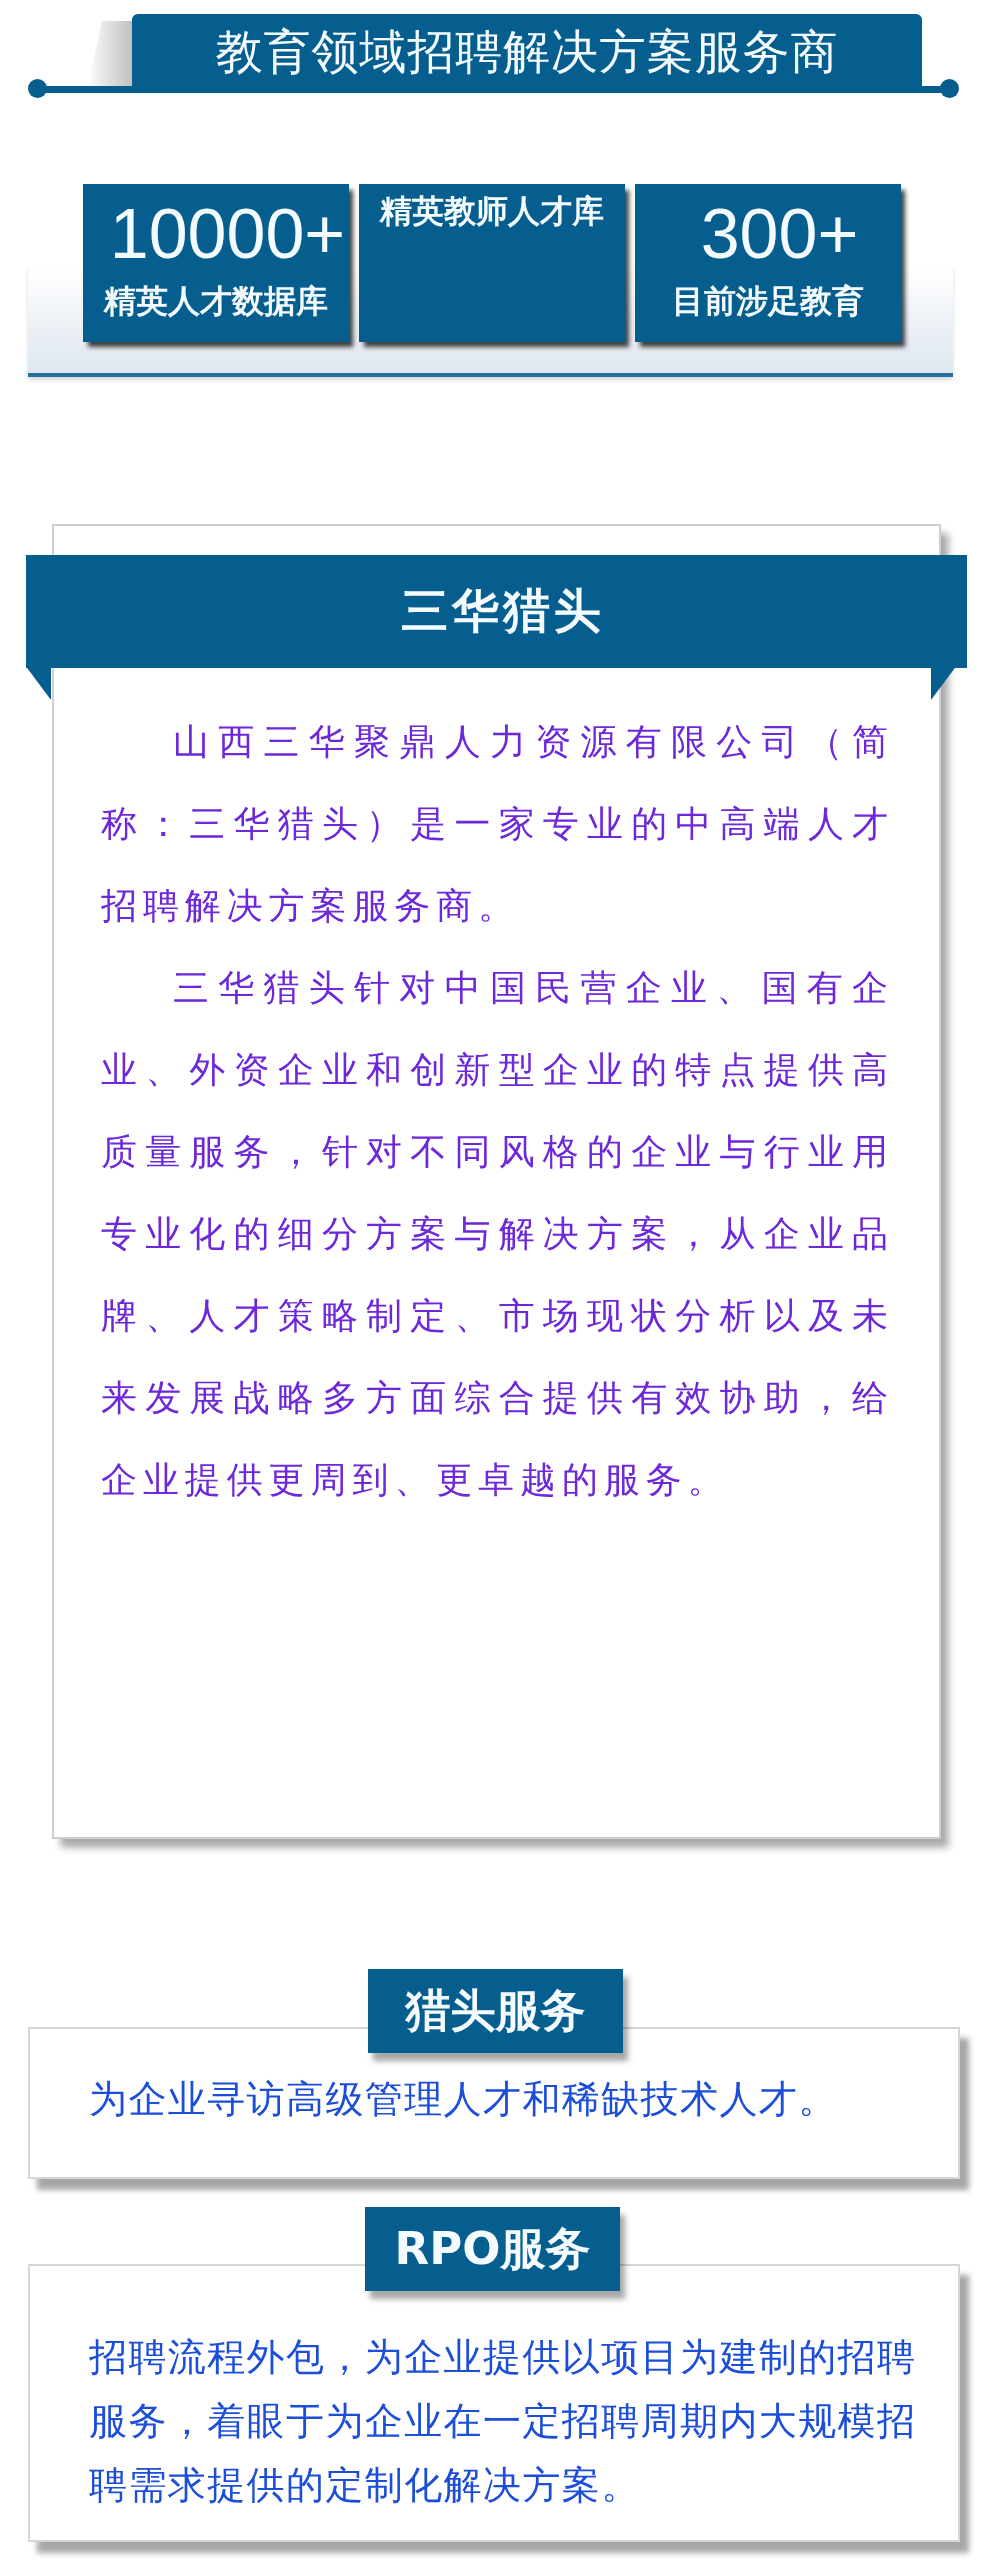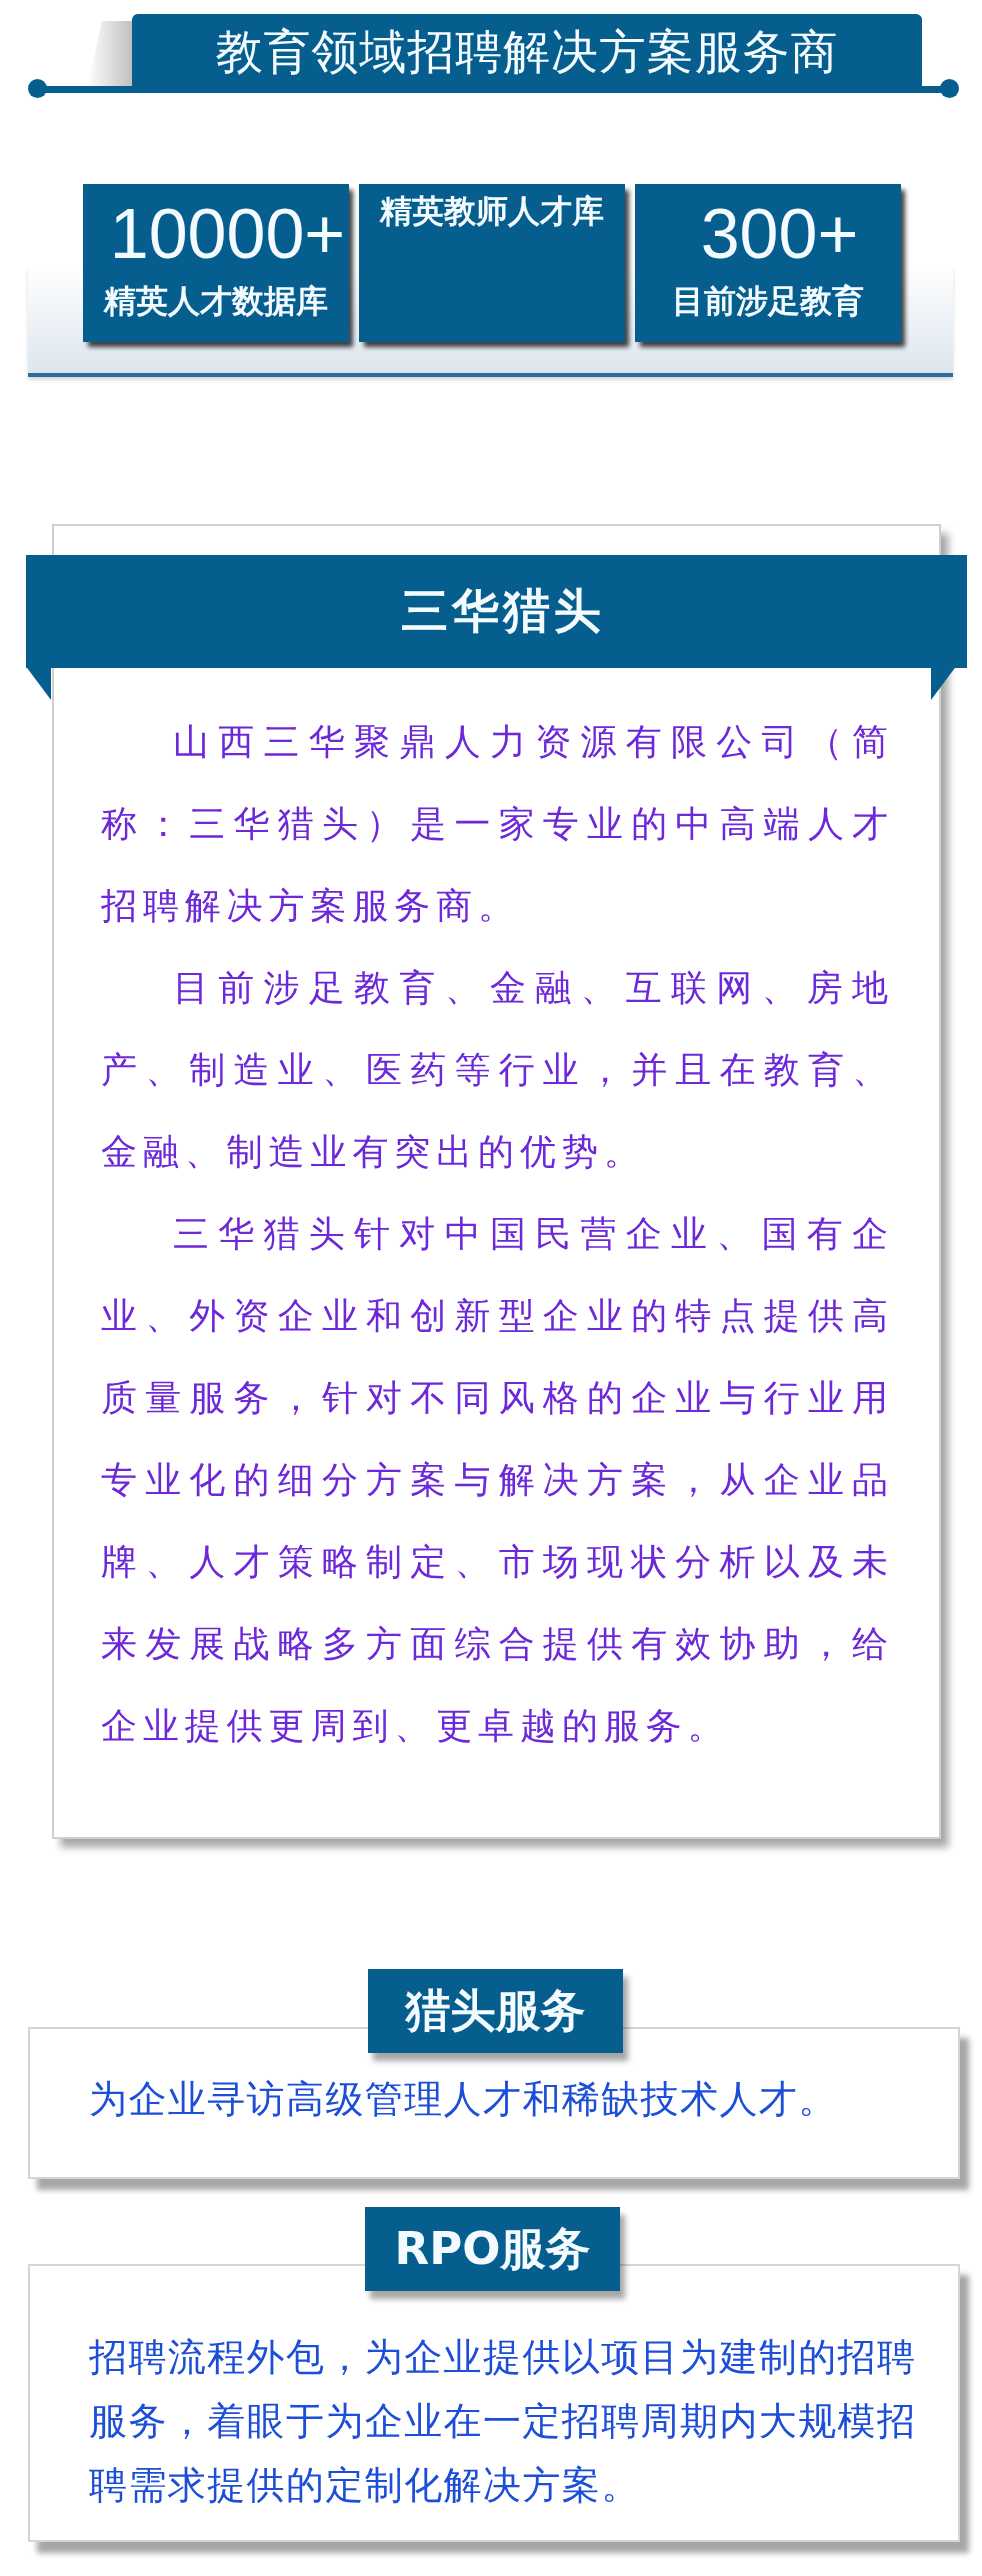--- a/index.html
+++ b/index.html
@@ -109,21 +109,20 @@
 </div>
 
 <div class="intro-card"></div>
 <div class="ribbon">
   <span class="ribbon-title">三华猎头</span>
 </div>
 <div class="ribbon-tail-l"></div>
 <div class="ribbon-tail-r"></div>
 <div class="intro-body">
   <p>山西三华聚鼎人力资源有限公司（简称：三华猎头）是一家专业的中高端人才招聘解决方案服务商。</p>
-  <p>目前涉足教育、金融、互联网、房地产、制造业、医药等行业，并且在教育、金融、制造业有突出的优势。</p>
   <p>三华猎头针对中国民营企业、国有企业、外资企业和创新型企业的特点提供高质量服务，针对不同风格的企业与行业用专业化的细分方案与解决方案，从企业品牌、人才策略制定、市场现状分析以及未来发展战略多方面综合提供有效协助，给企业提供更周到、更卓越的服务。</p>
 </div>
 
 <div class="svc-card" style="top:2027px;height:148px">
   <div class="svc-text" style="top:38px">为企业寻访高级管理人才和稀缺技术人才。</div>
 </div>
 <div class="svc-title" style="left:368px;top:1969px">猎头服务</div>
 
 <div class="svc-card" style="top:2264px;height:274px">
   <div class="svc-text" style="top:59px">招聘流程外包，为企业提供以项目为建制的招聘服务，着眼于为企业在一定招聘周期内大规模招聘需求提供的定制化解决方案。</div>

